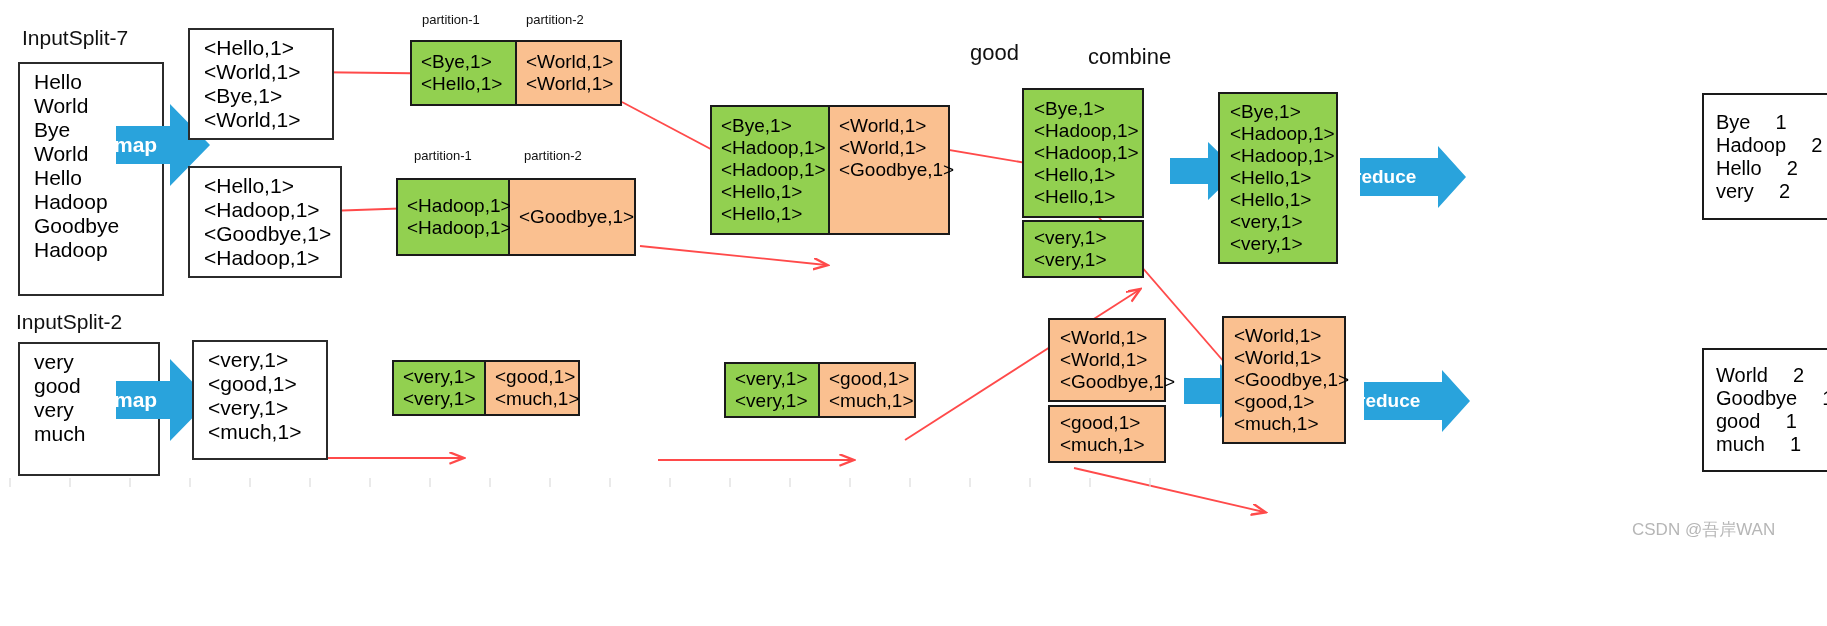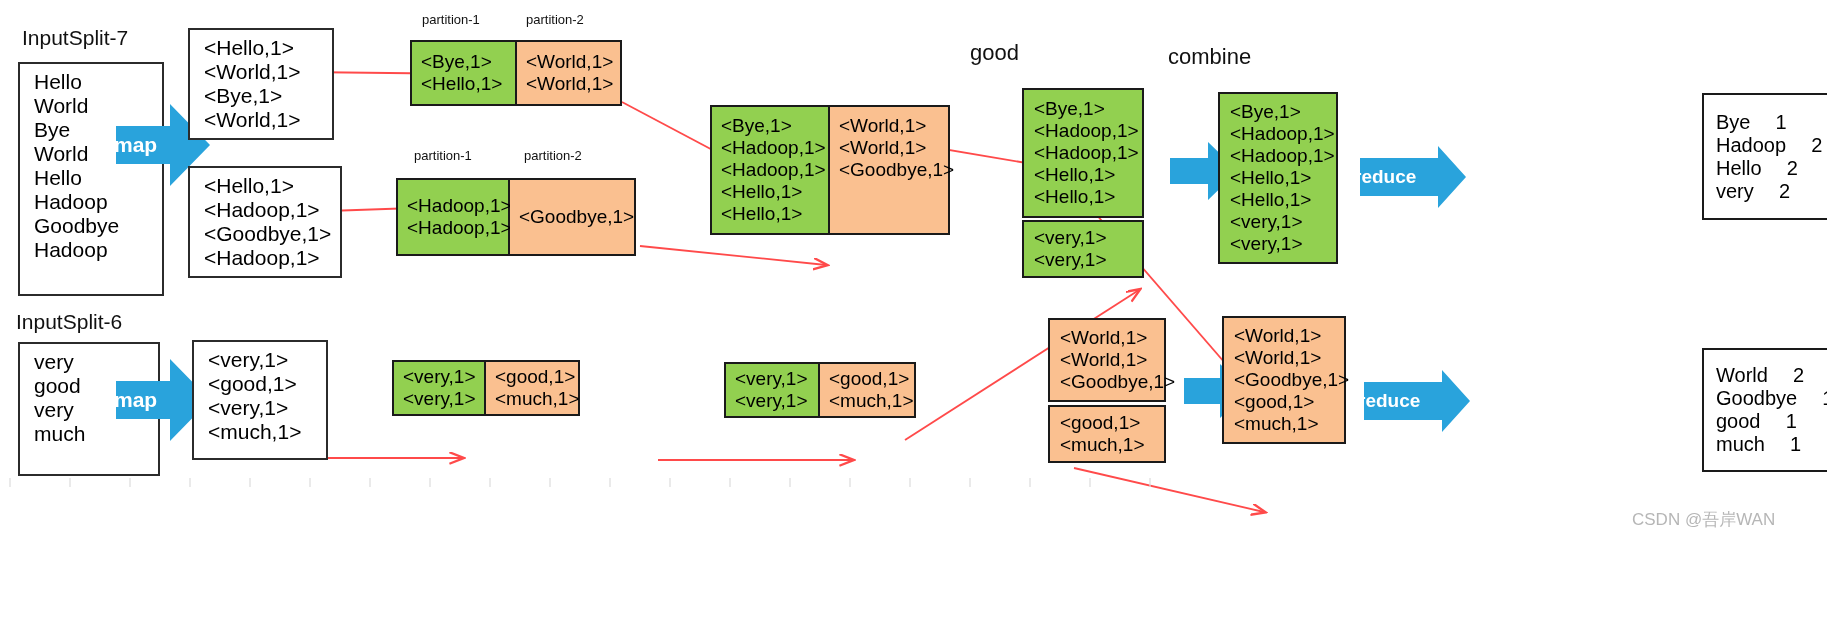--- a/index.html
+++ b/index.html
@@ -99,20 +99,21 @@
     width: 1827px;
     height: 626px;
     pointer-events: none;
   }
 
   
   .watermark {
     font-size: 17px;
     color: #b6b6b6;
     white-space: nowrap;
+    margin-top: 10px;
   }
   .tick-row {
     position: absolute;
     left: 0;
     width: 1827px;
     height: 12px;
   }
 </style>
 </head>
 <body>
@@ -219,21 +220,21 @@
       <div class="line">&lt;Hello,1&gt;</div>
     </div>
     <div class="split-half orange" style="width:118px; justify-content:flex-start; padding-top:8px;">
       <div class="line">&lt;World,1&gt;</div>
       <div class="line">&lt;World,1&gt;</div>
       <div class="line">&lt;Goodbye,1&gt;</div>
     </div>
   </div>
 
   <div class="abs stage-label" style="left:970px; top:40px;">good</div>
-  <div class="abs stage-label" style="left:1168px; top:44px;">combine</div>
+  <div class="abs stage-label" style="left:1088px; top:44px;">combine</div>
 
   <div class="abs stack-box green" style="left:1022px; top:88px; width:122px; height:130px;">
     <div class="line">&lt;Bye,1&gt;</div>
     <div class="line">&lt;Hadoop,1&gt;</div>
     <div class="line">&lt;Hadoop,1&gt;</div>
     <div class="line">&lt;Hello,1&gt;</div>
     <div class="line">&lt;Hello,1&gt;</div>
   </div>
 
   <div class="abs stack-box green" style="left:1022px; top:220px; width:122px; height:58px;">
@@ -280,21 +281,21 @@
       <span style="display:inline-block; width:14px;"></span>
       <span>2</span>
     </div>
     <div class="line">
       <span>very</span>
       <span style="display:inline-block; width:14px;"></span>
       <span>2</span>
     </div>
   </div>
 
-  <div class="abs label" style="left:16px; top:310px;">InputSplit-6</div>
+  <div class="abs label" style="left:16px; top:310px;">InputSplit-2</div>
 
   <div class="abs plain-box" style="left:18px; top:342px; width:110px; height:118px;">
     <div class="line">very</div>
     <div class="line">good</div>
     <div class="line">very</div>
     <div class="line">much</div>
   </div>
 
   <div class="blue-arrow" style="left:104px; top:355px; width:96px; height:90px;">
     <svg width="96" height="90" viewBox="0 0 96 90">

